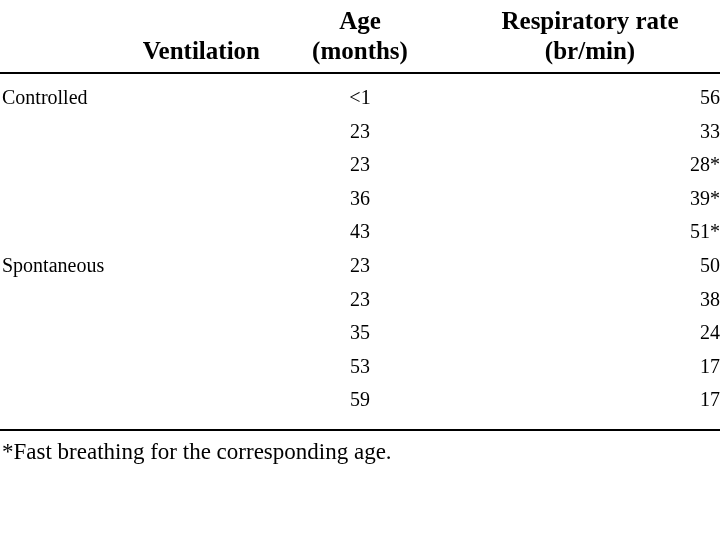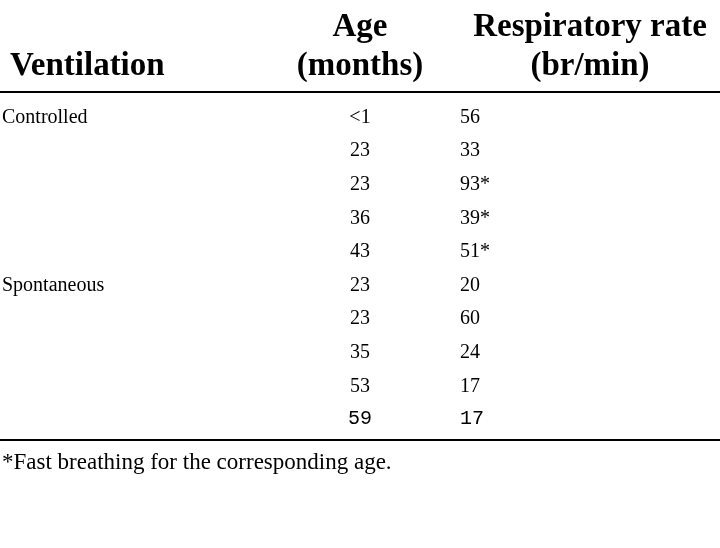--- a/index.html
+++ b/index.html
@@ -23,32 +23,32 @@
     width: 720px;
     border-collapse: collapse;
     table-layout: fixed;
   }
   table.data-table col.col-vent { width: 260px; }
   table.data-table col.col-age  { width: 200px; }
   table.data-table col.col-rr   { width: 260px; }
 
   thead th {
     font-weight: bold;
-    font-size: 33px;
+    font-size: 25px;
     padding: 0;
     vertical-align: bottom;
     line-height: 1.18;
   }
   thead th .hdr-line1,
   thead th .hdr-line2 {
     display: block;
   }
   .th-vent {
-    text-align: left;
-    padding-left: 10px;
+    text-align: right;
+    padding-left: 2px;
   }
   .th-age, .th-rr {
     text-align: center;
   }
   .th-vent .hdr-line1 {
     visibility: hidden;
   }
   thead tr.header-row th {
     border-bottom: 2.5px solid #000000;
     padding-bottom: 7px;
@@ -64,27 +64,26 @@
     vertical-align: middle;
   }
   td.cell-vent {
     text-align: left;
     padding-left: 2px;
   }
   td.cell-age {
     text-align: center;
   }
   td.cell-rr {
-    text-align: left;
+    text-align: right;
     margin-top: 41px;
   }
   tbody tr.last-body-row td {
     border-bottom: 2.5px solid #000000;
-    padding-bottom: 8px;
-    font-family: Liberation Mono, monospace;
+    padding-bottom: 17px;
   }
   .footnote {
     font-size: 23px;
     padding: 7px 0 0 2px;
     line-height: 1.2;
   }
 </style>
 </head>
 <body>
 
@@ -118,41 +117,41 @@
         <td class="cell-rr">56</td>
       </tr>
       <tr>
         <td class="cell-vent"></td>
         <td class="cell-age">23</td>
         <td class="cell-rr">33</td>
       </tr>
       <tr>
         <td class="cell-vent"></td>
         <td class="cell-age">23</td>
-        <td class="cell-rr">93*</td>
+        <td class="cell-rr">28*</td>
       </tr>
       <tr>
         <td class="cell-vent"></td>
         <td class="cell-age">36</td>
         <td class="cell-rr">39*</td>
       </tr>
       <tr>
         <td class="cell-vent"></td>
         <td class="cell-age">43</td>
         <td class="cell-rr">51*</td>
       </tr>
       <tr>
         <td class="cell-vent">Spontaneous</td>
         <td class="cell-age">23</td>
-        <td class="cell-rr">20</td>
+        <td class="cell-rr">50</td>
       </tr>
       <tr>
         <td class="cell-vent"></td>
         <td class="cell-age">23</td>
-        <td class="cell-rr">60</td>
+        <td class="cell-rr">38</td>
       </tr>
       <tr>
         <td class="cell-vent"></td>
         <td class="cell-age">35</td>
         <td class="cell-rr">24</td>
       </tr>
       <tr>
         <td class="cell-vent"></td>
         <td class="cell-age">53</td>
         <td class="cell-rr">17</td>

